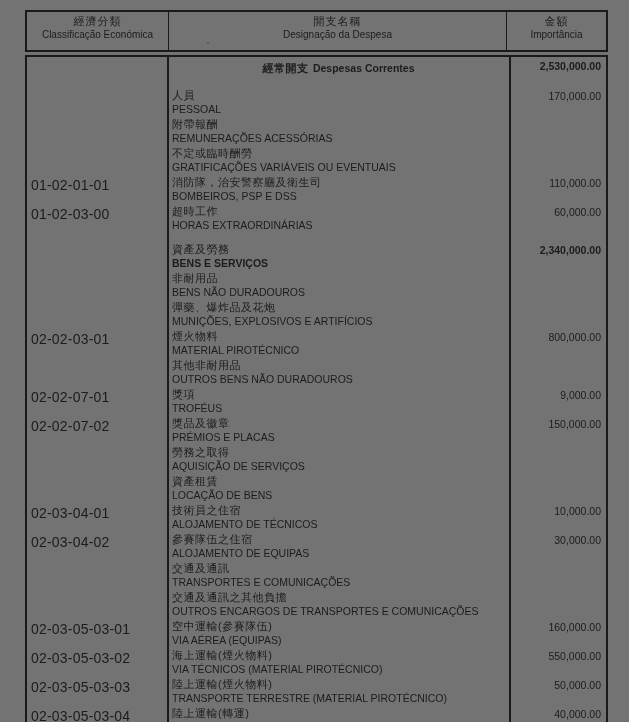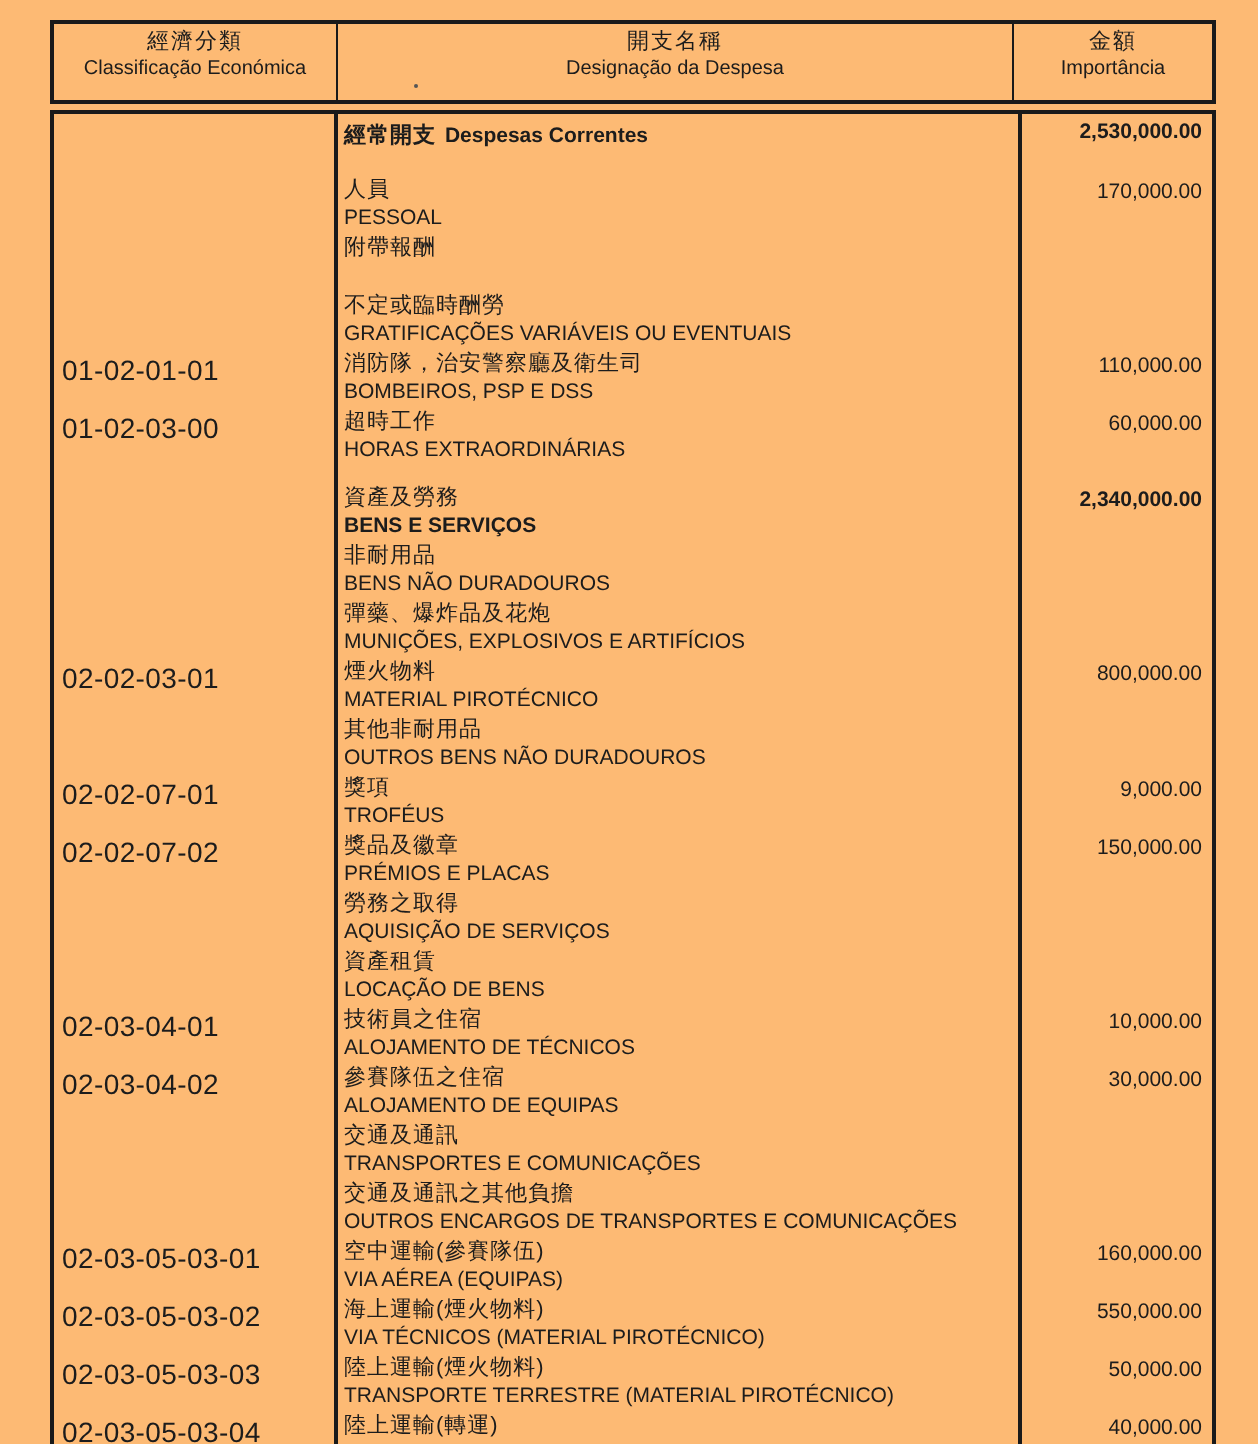--- a/index.html
+++ b/index.html
@@ -6,21 +6,21 @@
     margin: 0; padding: 0;
     width: 629px; height: 722px;
     overflow: hidden;
     background: #ffffff;
     font-family: "Liberation Sans", sans-serif;
     color: #1c1c1c;
   }
   .page {
     position: absolute; left: 0; top: 0;
     width: 629px; height: 722px;
-    background: #fdba74;
+    background: #737373;
   }
   
   .table-header {
     position: absolute; left: 25px; top: 10px;
     width: 583px; height: 42px;
     border: 2px solid #1a1a1a;
     box-sizing: border-box;
     display: flex;
   }
   .th-cell { box-sizing: border-box; padding-top: 3px; text-align: center; }
@@ -52,21 +52,21 @@
     white-space: nowrap;
   }
   .row .desc { margin-left: 145px; margin-right: 101px; }
   .row .zh   { font-size: 11px; line-height: 14px; white-space: nowrap; letter-spacing: 0.5px; }
   .row .pt   { font-size: 10.5px; line-height: 14px; white-space: nowrap; }
   .row .amount {
     position: absolute; right: 5px; top: 2px;
     font-size: 10.5px; white-space: nowrap;
   }
   .row.total-row { min-height: 15px; margin-bottom: 12px; }
-  .row.total-row .desc { text-align: left; }
+  .row.total-row .desc { text-align: center; }
   .row.total-row .zh { display: inline; }
   .row.total-row .pt { display: inline; }
   .b { font-weight: bold; }
   
   .artifact-dot {
     position: absolute; left: 207px; top: 42px;
     width: 2px; height: 2px; background: #555; border-radius: 50%;
   }
 </style>
 </head>
@@ -100,20 +100,21 @@
         <div class="row">
           <div class="desc">
             <div class="zh">人員</div>
             <div class="pt">PESSOAL</div>
           </div>
           <span class="amount">170,000.00</span>
         </div>
         <div class="row">
           <div class="desc">
             <div class="zh">附帶報酬</div>
+            <div class="pt">REMUNERAÇÕES ACESSÓRIAS</div>
           </div>
         </div>
         <div class="row">
           <div class="desc">
             <div class="zh">不定或臨時酬勞</div>
             <div class="pt">GRATIFICAÇÕES VARIÁVEIS OU EVENTUAIS</div>
           </div>
         </div>
         <div class="row">
           <span class="code">01-02-01-01</span>

